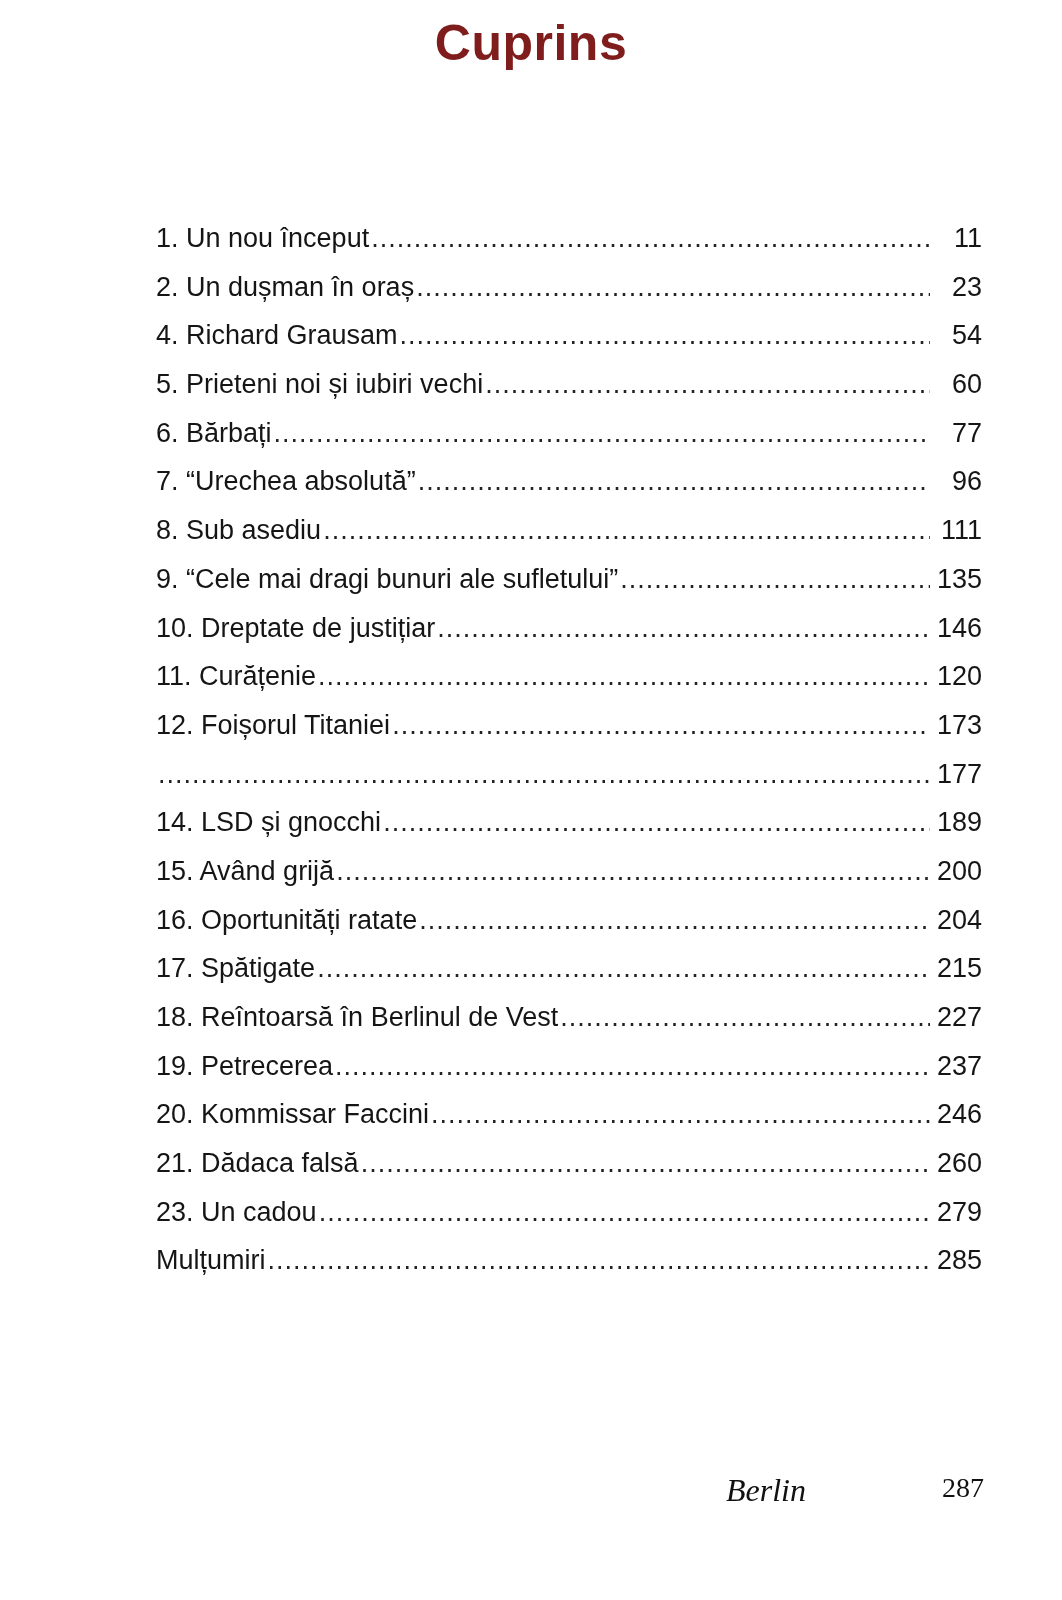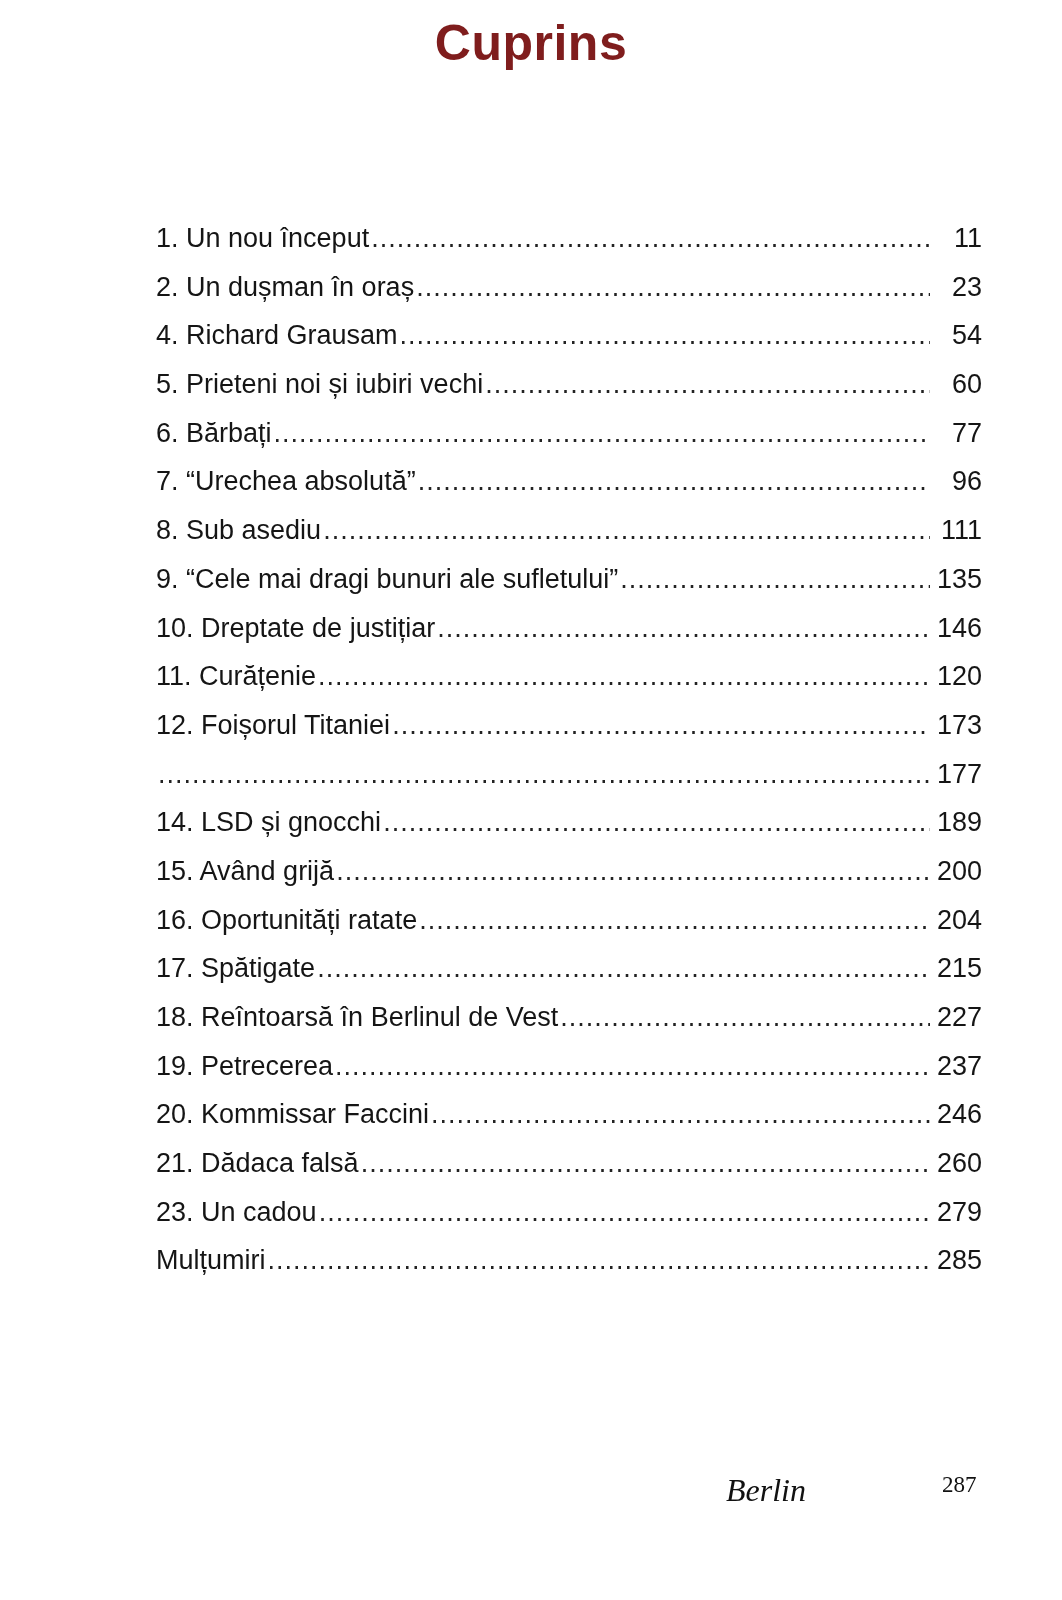--- a/index.html
+++ b/index.html
@@ -25,21 +25,21 @@
     .toc-leader::before {
       content: "......................................................................................................................................................................................................";
     }
     .toc-page { flex: 0 0 auto; text-align: right; min-width: 50px; }
     .footer-title {
       position: absolute; top: 1472px; left: 726px;
       font-family: "Liberation Serif", serif; font-style: italic; font-size: 32px; color: #111;
     }
     .footer-page {
       position: absolute; top: 1472px; left: 942px;
-      font-family: "Liberation Serif", serif; font-size: 23px; color: #111;
+      font-family: "Liberation Serif", serif; font-size: 28px; color: #111;
     }
   </style>
 </head>
 <body>
 
 <div class="title">Cuprins</div>
 
 <div class="toc" id="toc">
     <div class="toc-row">
       <span class="toc-label">1. Un nou început</span>

